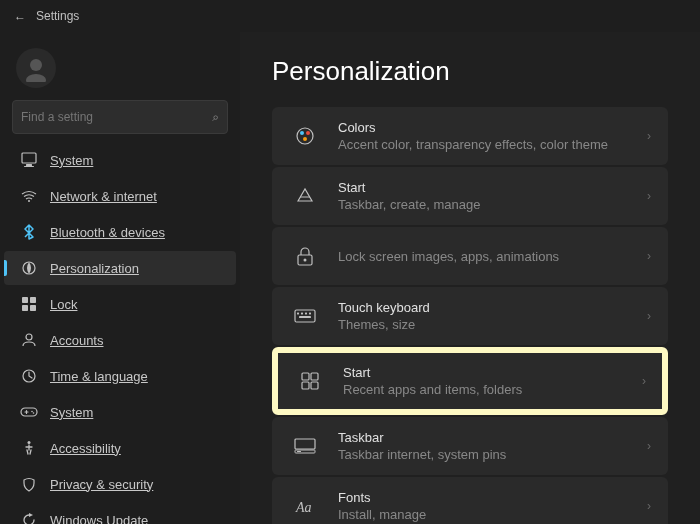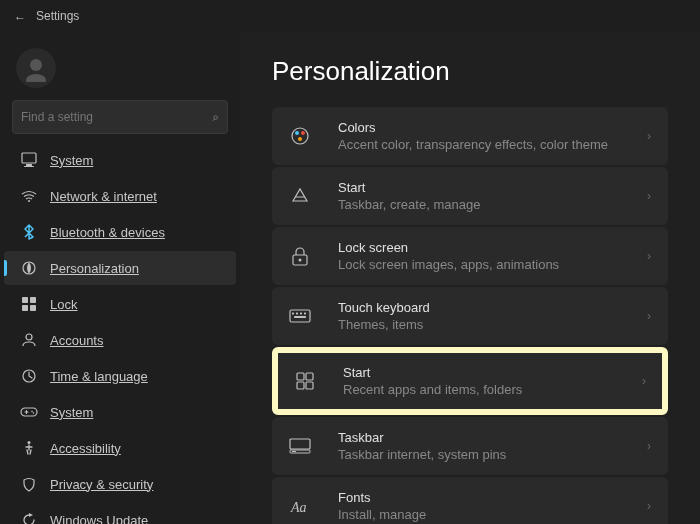--- a/index.html
+++ b/index.html
@@ -170,20 +170,21 @@
     .settings-item.highlighted {
       border: 6px solid #fef9c3;
       background: #2a2a2a;
     }
 
     .settings-item-icon {
       width: 32px;
       height: 32px;
       display: flex;
       align-items: center;
+      justify-content: center;
       font-size: 18px;
       color: #c0c0c0;
       flex-shrink: 0;
     }
 
     .settings-item-text {
       flex: 1;
     }
     .settings-item-title {
       font-size: 13px;
@@ -396,40 +397,39 @@
 
       <div class="settings-item">
         <div class="settings-item-icon">
           <svg width="22" height="22" viewBox="0 0 22 22" fill="none">
               <rect x="4" y="10" width="14" height="10" rx="1.5" stroke="#c0c0c0" stroke-width="1.2" fill="none"></rect>
               <path d="M7 10 L7 7 A4 4 0 0 1 15 7 L15 10" stroke="#c0c0c0" stroke-width="1.2" fill="none"></path>
               <circle cx="11" cy="15" r="1.5" fill="#c0c0c0"></circle>
             </svg>
         </div>
         <div class="settings-item-text">
-          <div class="settings-item-title">Lock screen</div>
           <div class="settings-item-desc">Lock screen images, apps, animations</div>
         </div>
         <div class="settings-item-arrow">›</div>
       </div>
 
       <div class="settings-item">
         <div class="settings-item-icon">
           <svg width="22" height="18" viewBox="0 0 22 18" fill="none">
               <rect x="1" y="3" width="20" height="12" rx="1.5" stroke="#c0c0c0" stroke-width="1.2" fill="none"></rect>
               <rect x="3" y="5.5" width="2" height="2" rx="0.4" fill="#c0c0c0"></rect>
               <rect x="7" y="5.5" width="2" height="2" rx="0.4" fill="#c0c0c0"></rect>
               <rect x="11" y="5.5" width="2" height="2" rx="0.4" fill="#c0c0c0"></rect>
               <rect x="15" y="5.5" width="2" height="2" rx="0.4" fill="#c0c0c0"></rect>
               <rect x="5" y="9" width="12" height="2" rx="0.4" fill="#c0c0c0"></rect>
             </svg>
         </div>
         <div class="settings-item-text">
           <div class="settings-item-title">Touch keyboard</div>
-          <div class="settings-item-desc">Themes, items</div>
+          <div class="settings-item-desc">Themes, size</div>
         </div>
         <div class="settings-item-arrow">›</div>
       </div>
 
       <div class="settings-item highlighted">
         <div class="settings-item-icon">
           <svg width="22" height="22" viewBox="0 0 22 22" fill="none">
               <rect x="3" y="3" width="7" height="7" rx="1" stroke="#c0c0c0" stroke-width="1.2" fill="none"></rect>
               <rect x="12" y="3" width="7" height="7" rx="1" stroke="#c0c0c0" stroke-width="1.2" fill="none"></rect>
               <rect x="3" y="12" width="7" height="7" rx="1" stroke="#c0c0c0" stroke-width="1.2" fill="none"></rect>

